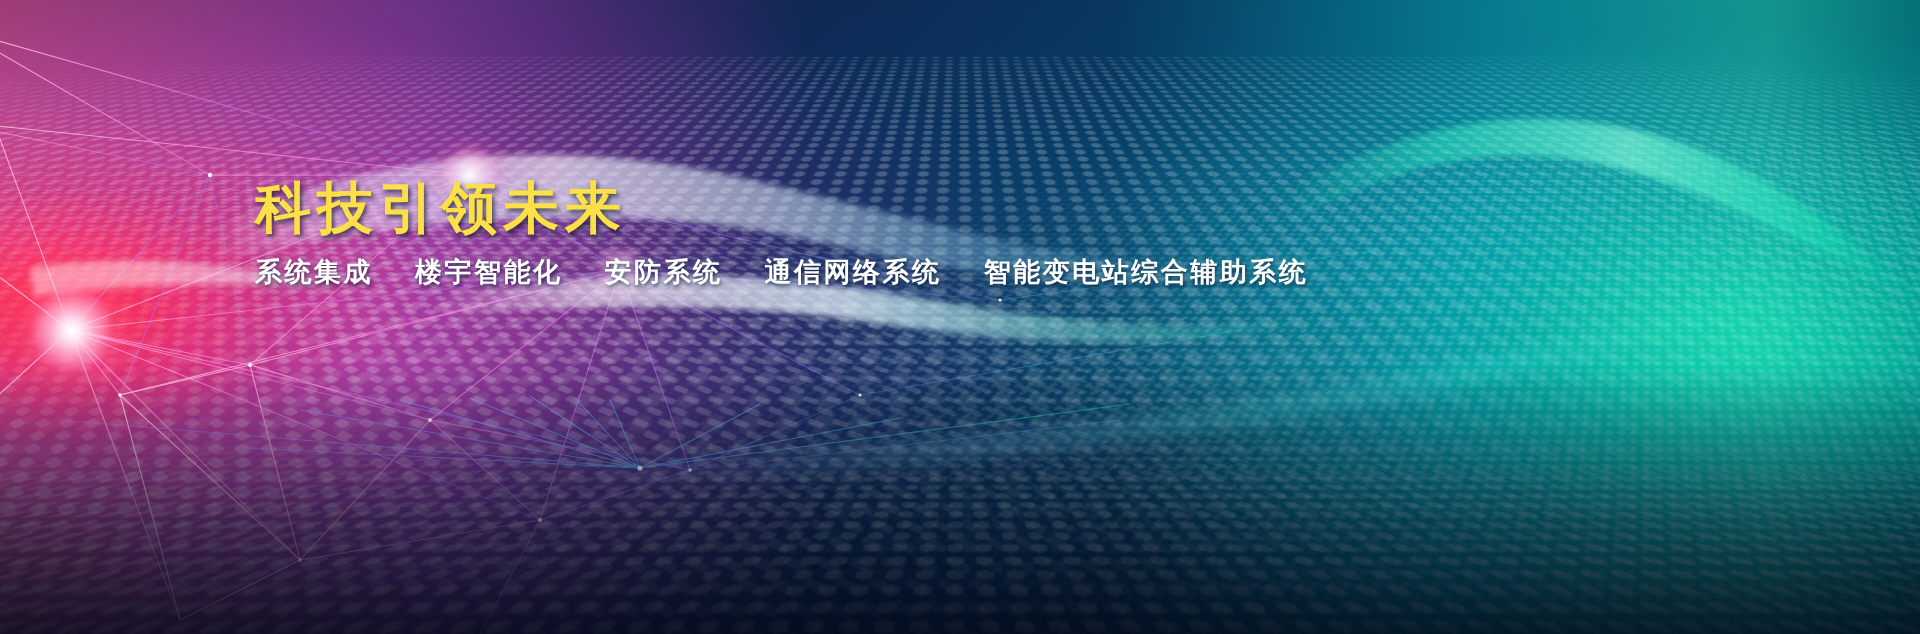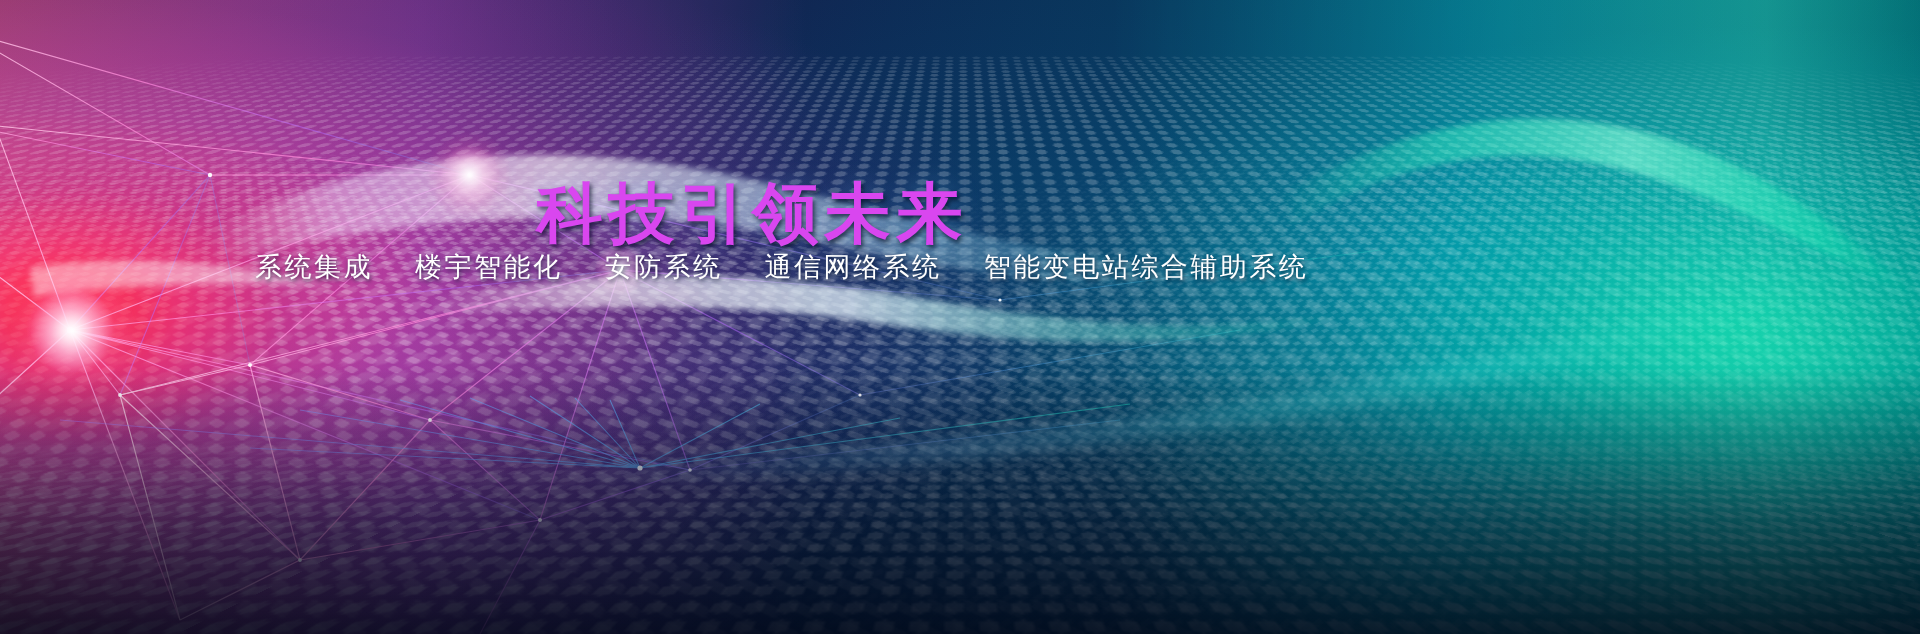--- a/index.html
+++ b/index.html
@@ -109,36 +109,36 @@
   
   .text-block{
     position:absolute;
     left:255px;
     top:178px;
     z-index:40;
   }
   .headline{
     display:flex;
     align-items:baseline;
-    color:#d946ef;
+    color:#fde047;
     font-weight:700;
-    font-size:66px;
+    font-size:56px;
     line-height:1.08;
     letter-spacing:6px;
     white-space:nowrap;
     text-shadow:
       2px 3px 5px rgba(0,10,30,.70),
       0 0 26px rgba(120,200,255,.30);
-    justify-content: center;
   }
   .headline .gap{display:inline-block;width:58px;}
   .subtitle{
+    margin-top:16px;
     color:#ffffff;
     font-size:27px;
-    font-weight:400;
+    font-weight:700;
     letter-spacing:2.5px;
     white-space:nowrap;
     text-shadow:
       1px 2px 4px rgba(0,12,34,.72),
       0 0 16px rgba(150,220,255,.28);
   }
   .subtitle .sep{display:inline-block;width:22px;}
 </style>
 </head>
 <body>

